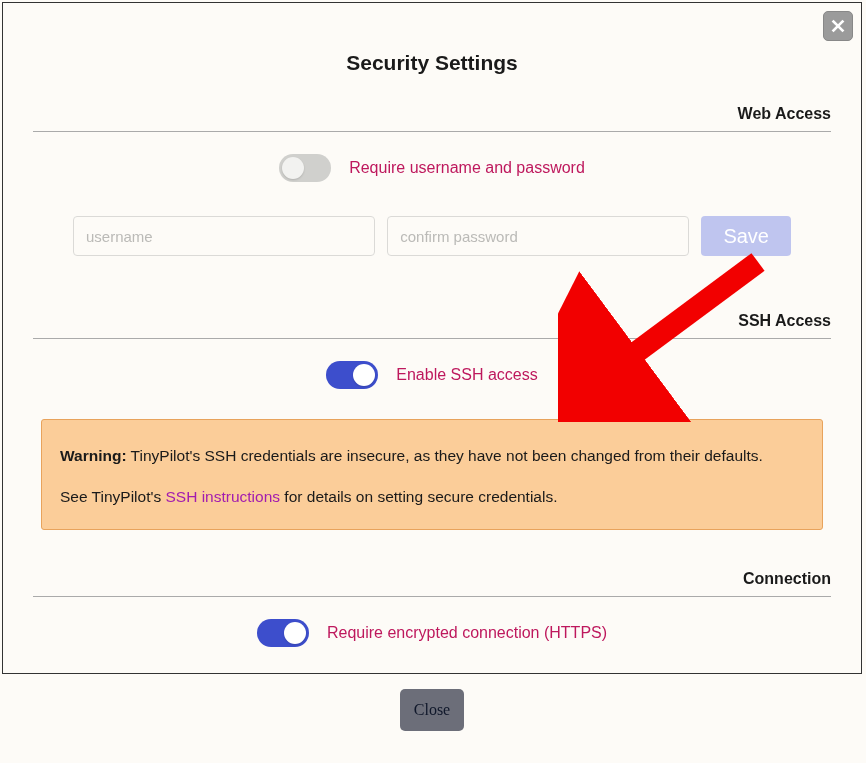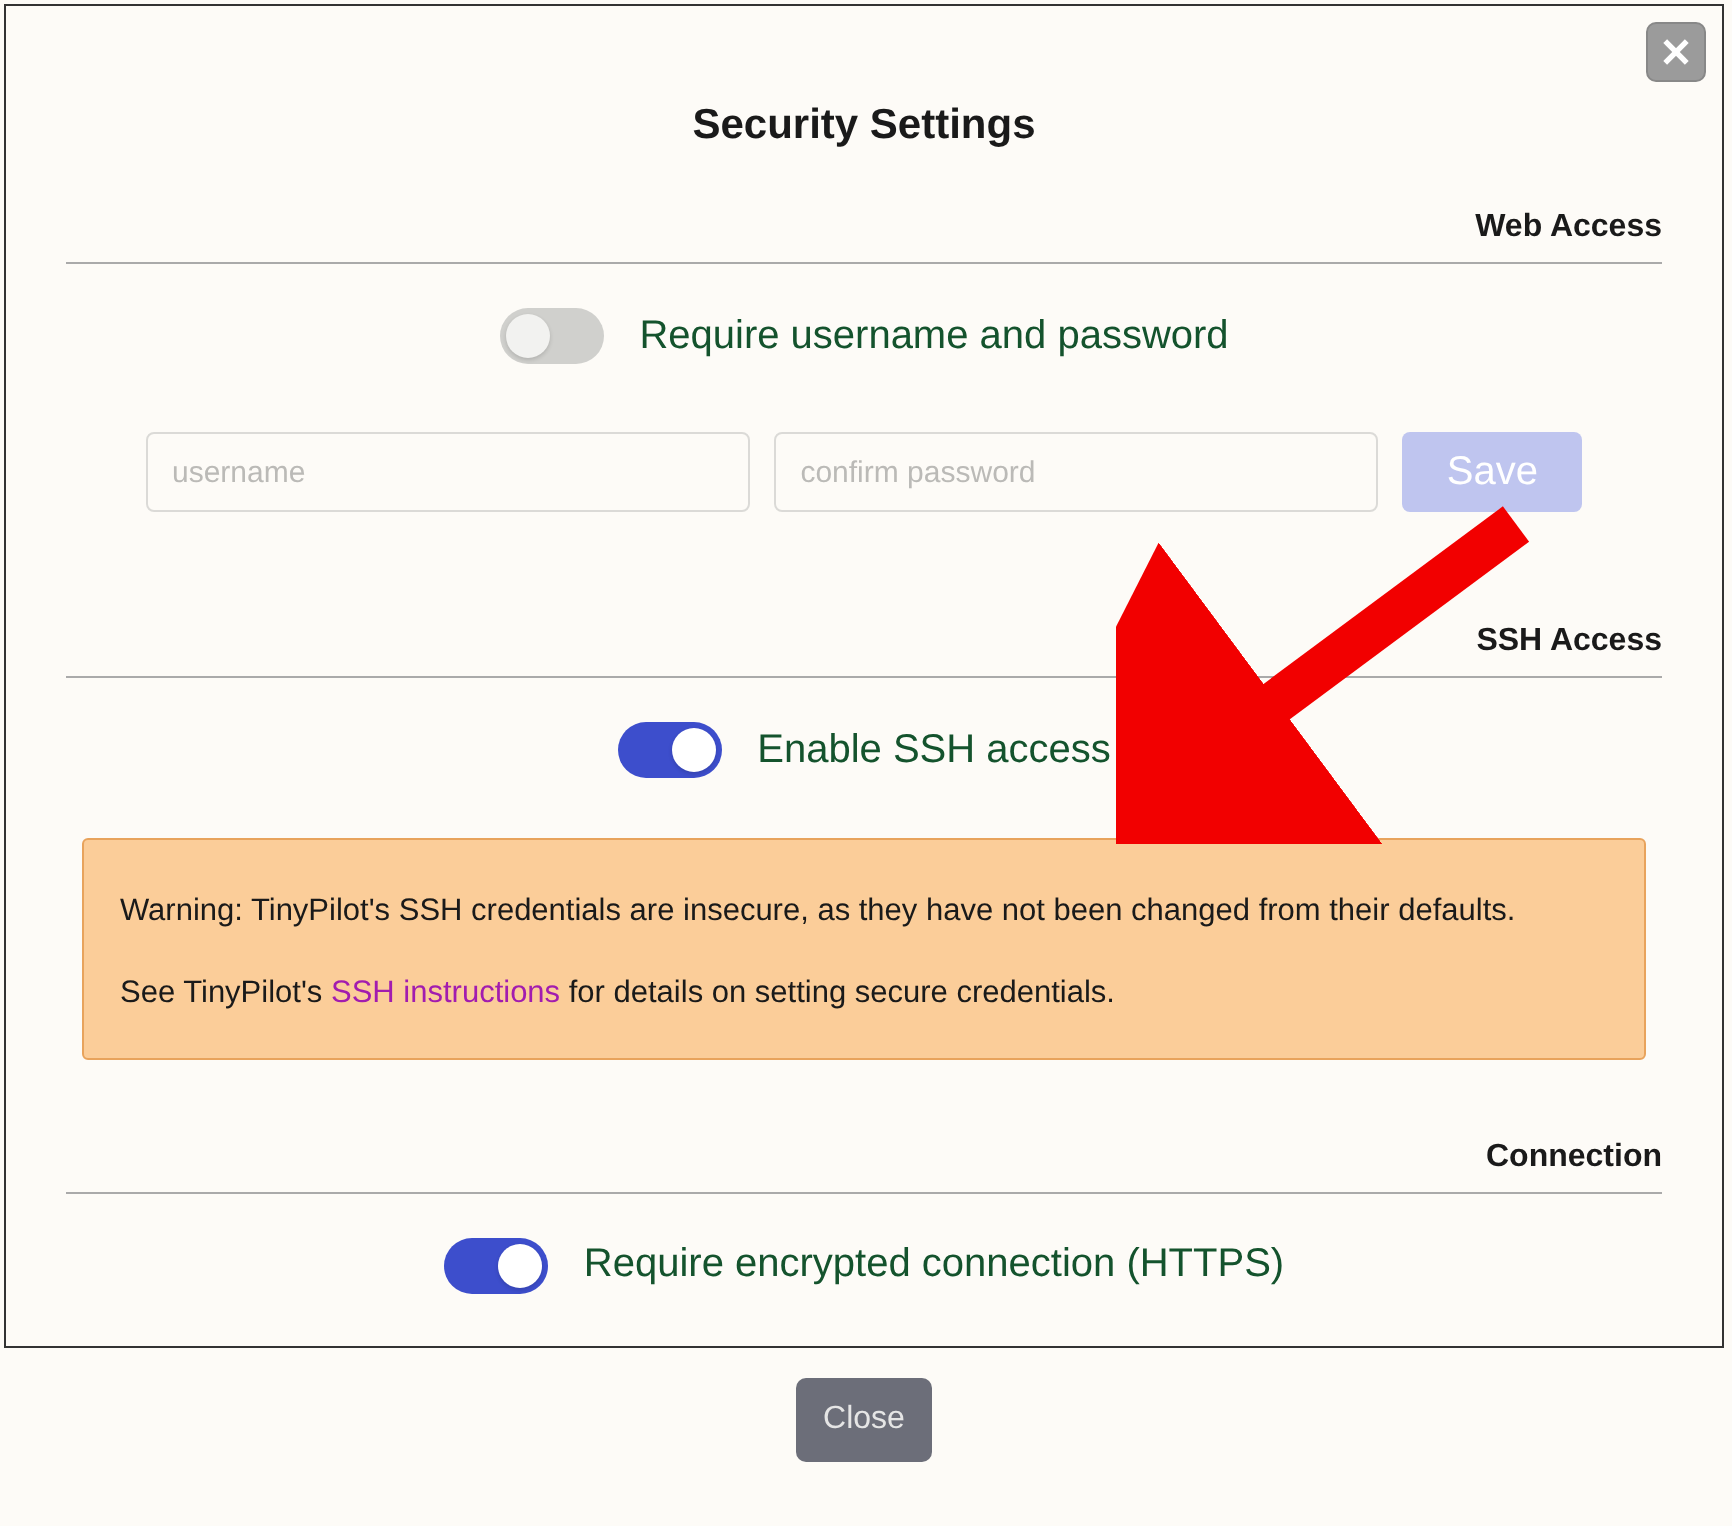--- a/index.html
+++ b/index.html
@@ -96,22 +96,22 @@
       box-shadow: 0 1px 2px rgba(0,0,0,0.15);
     }
     .toggle.off .toggle-knob {
       left: 3px;
       background: #f2f2f0;
     }
     .toggle.on .toggle-knob {
       right: 3px;
     }
     .toggle-label {
-      font-size: 20px;
-      color: #14532d;
+      font-size: 16px;
+      color: #be185d;
     }
     .inputs-row {
       display: flex;
       gap: 12px;
       align-items: center;
       justify-content: center;
       margin-bottom: 44px;
       padding: 12px 40px;
     }
     .text-input {
@@ -162,43 +162,43 @@
       color: #1a1a1a;
       line-height: 1.5;
     }
     .warning-box p {
       margin-bottom: 18px;
     }
     .warning-box p:last-child {
       margin-bottom: 0;
     }
     .warning-box strong {
-      font-weight: 400;
+      font-weight: 700;
     }
     .warning-box a {
       color: #a21caf;
       text-decoration: none;
       text-align: right;
     }
     .connection-section {
       margin-top: 8px;
     }
     .close-btn-row {
       text-align: center;
       margin-top: 42px;
     }
     .close-btn {
       background: #6c6e79;
-      color: #e5e5e5;
+      color: #0f172a;
       border: none;
       border-radius: 5px;
       padding: 12px 14px;
       font-size: 16px;
       cursor: pointer;
-      font-family: Liberation Sans, sans-serif;
+      font-family: Liberation Serif, serif;
     }
   </style>
 </head>
 <body>
 
 <div class="dialog">
 
   <div class="close-x">
     <svg viewBox="0 0 20 20">
       <line x1="4" y1="4" x2="16" y2="16"></line>

